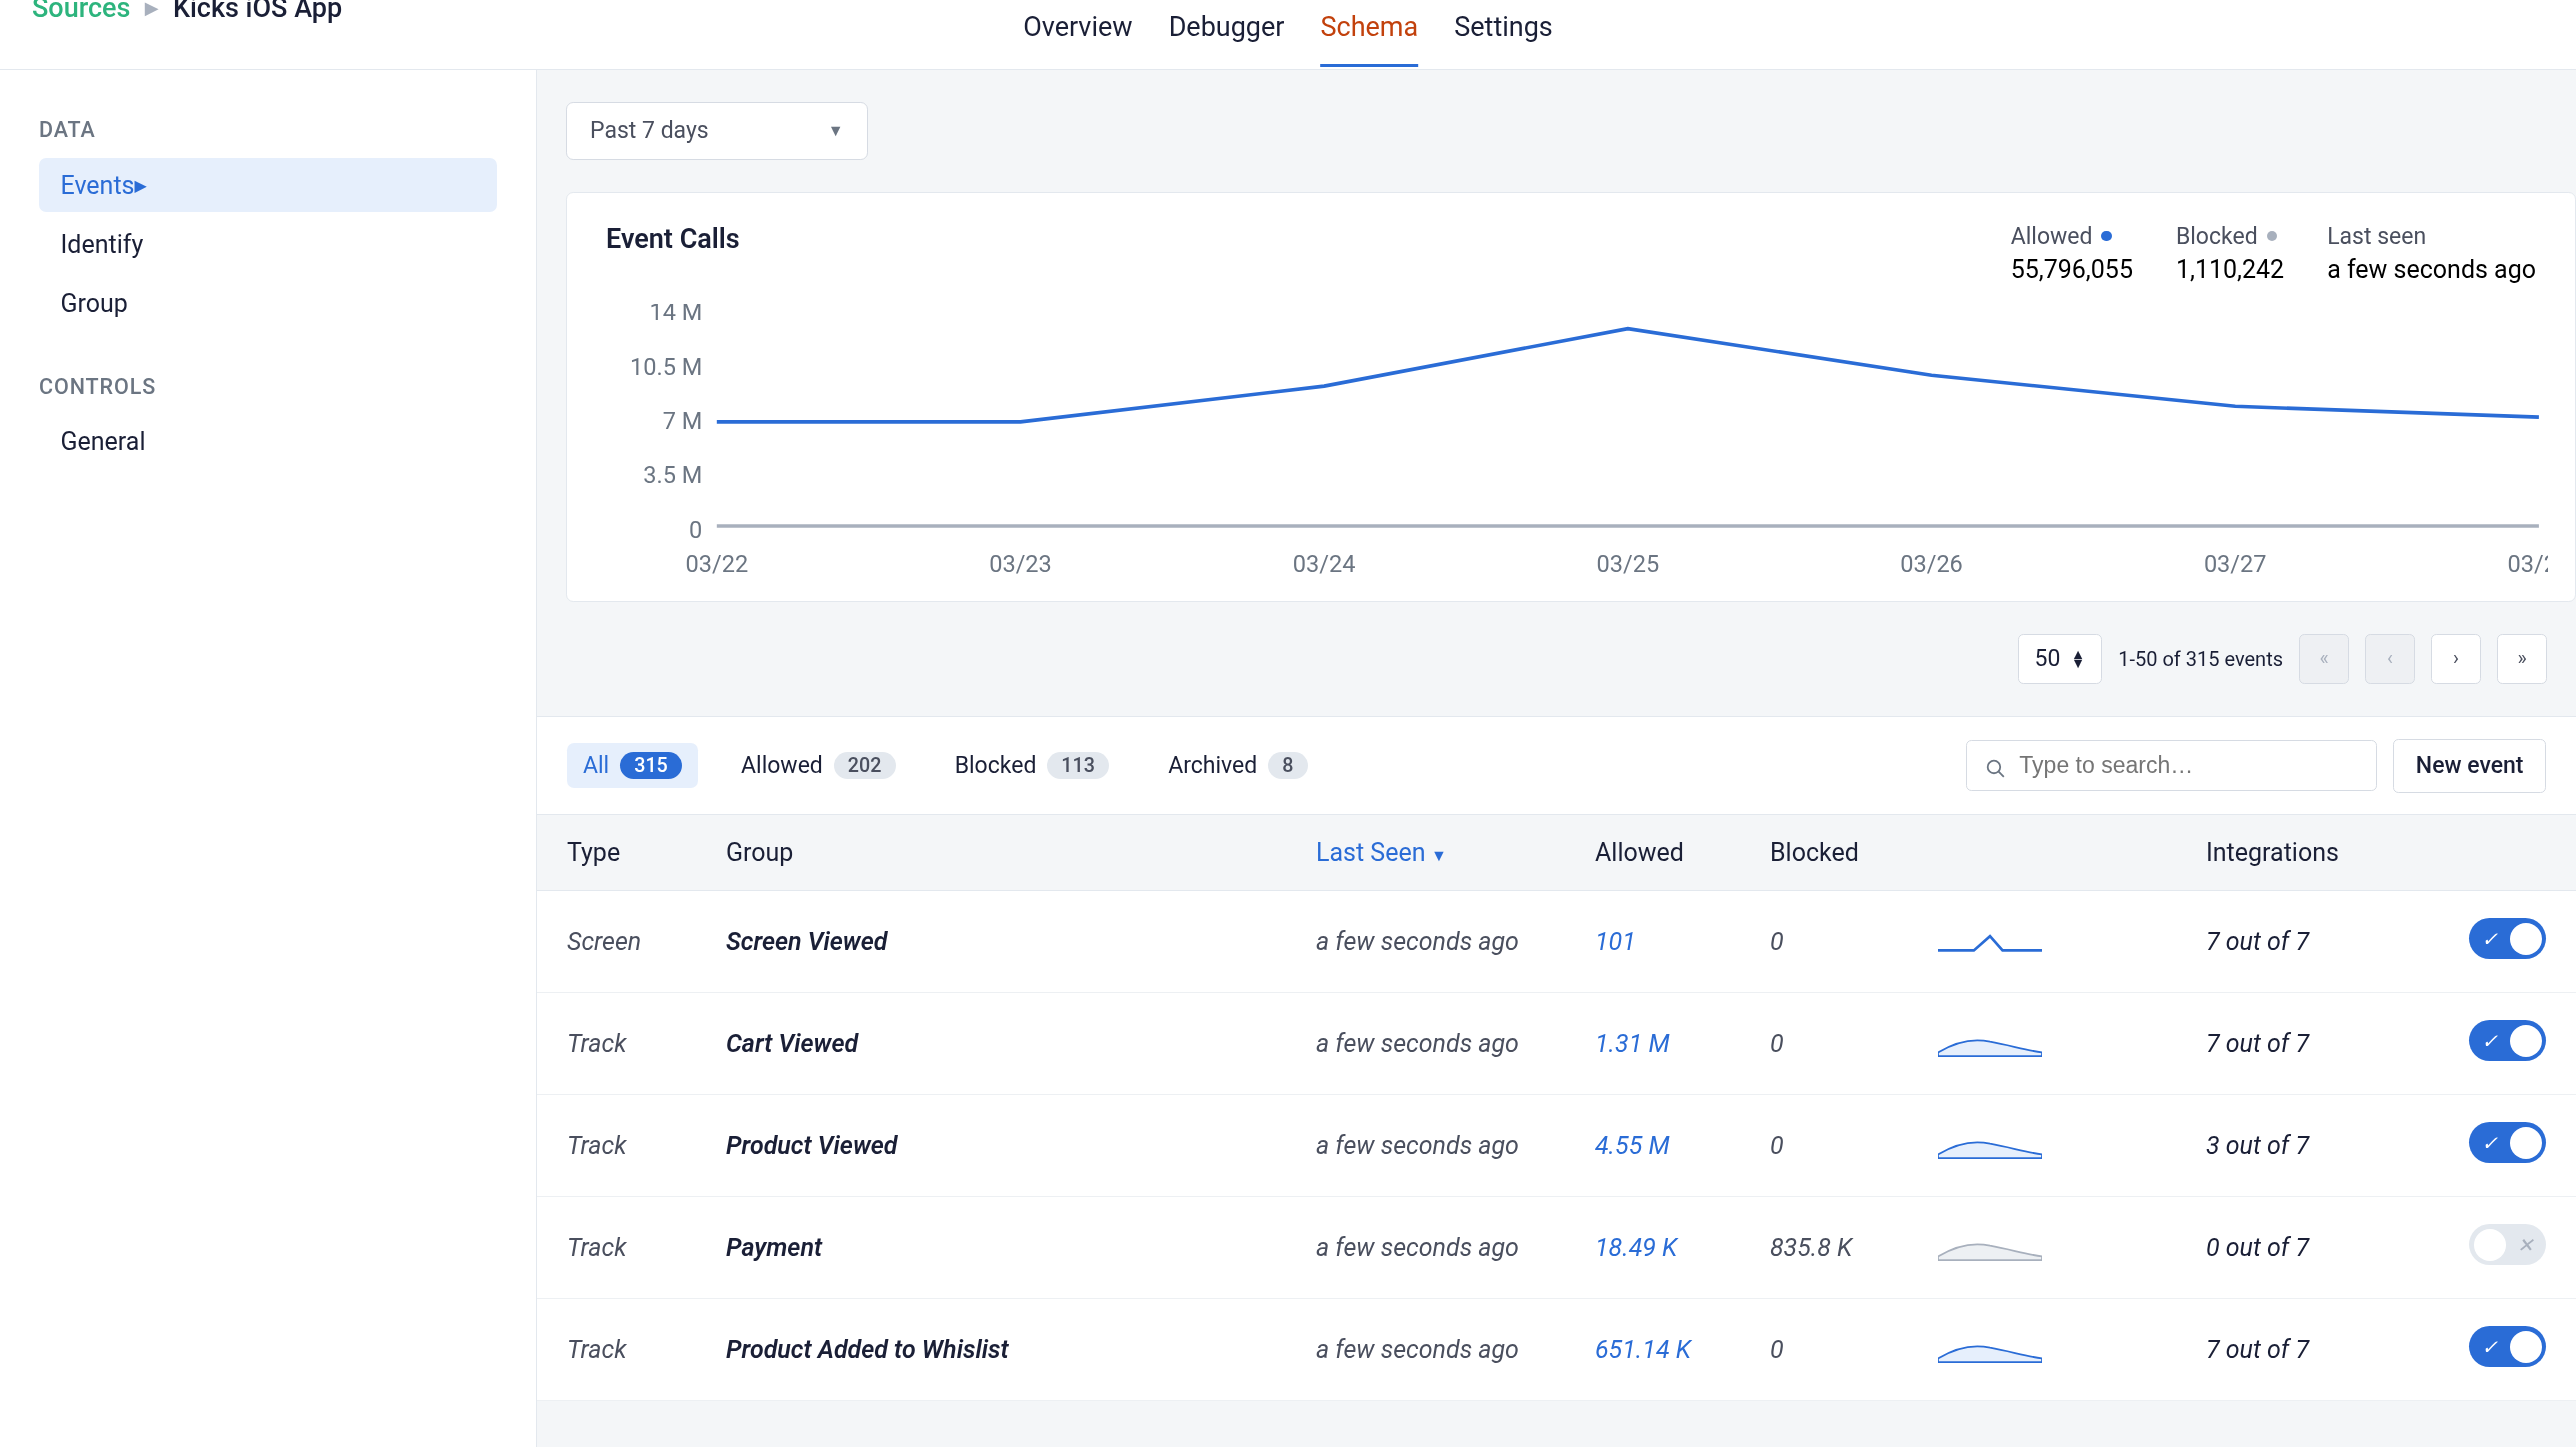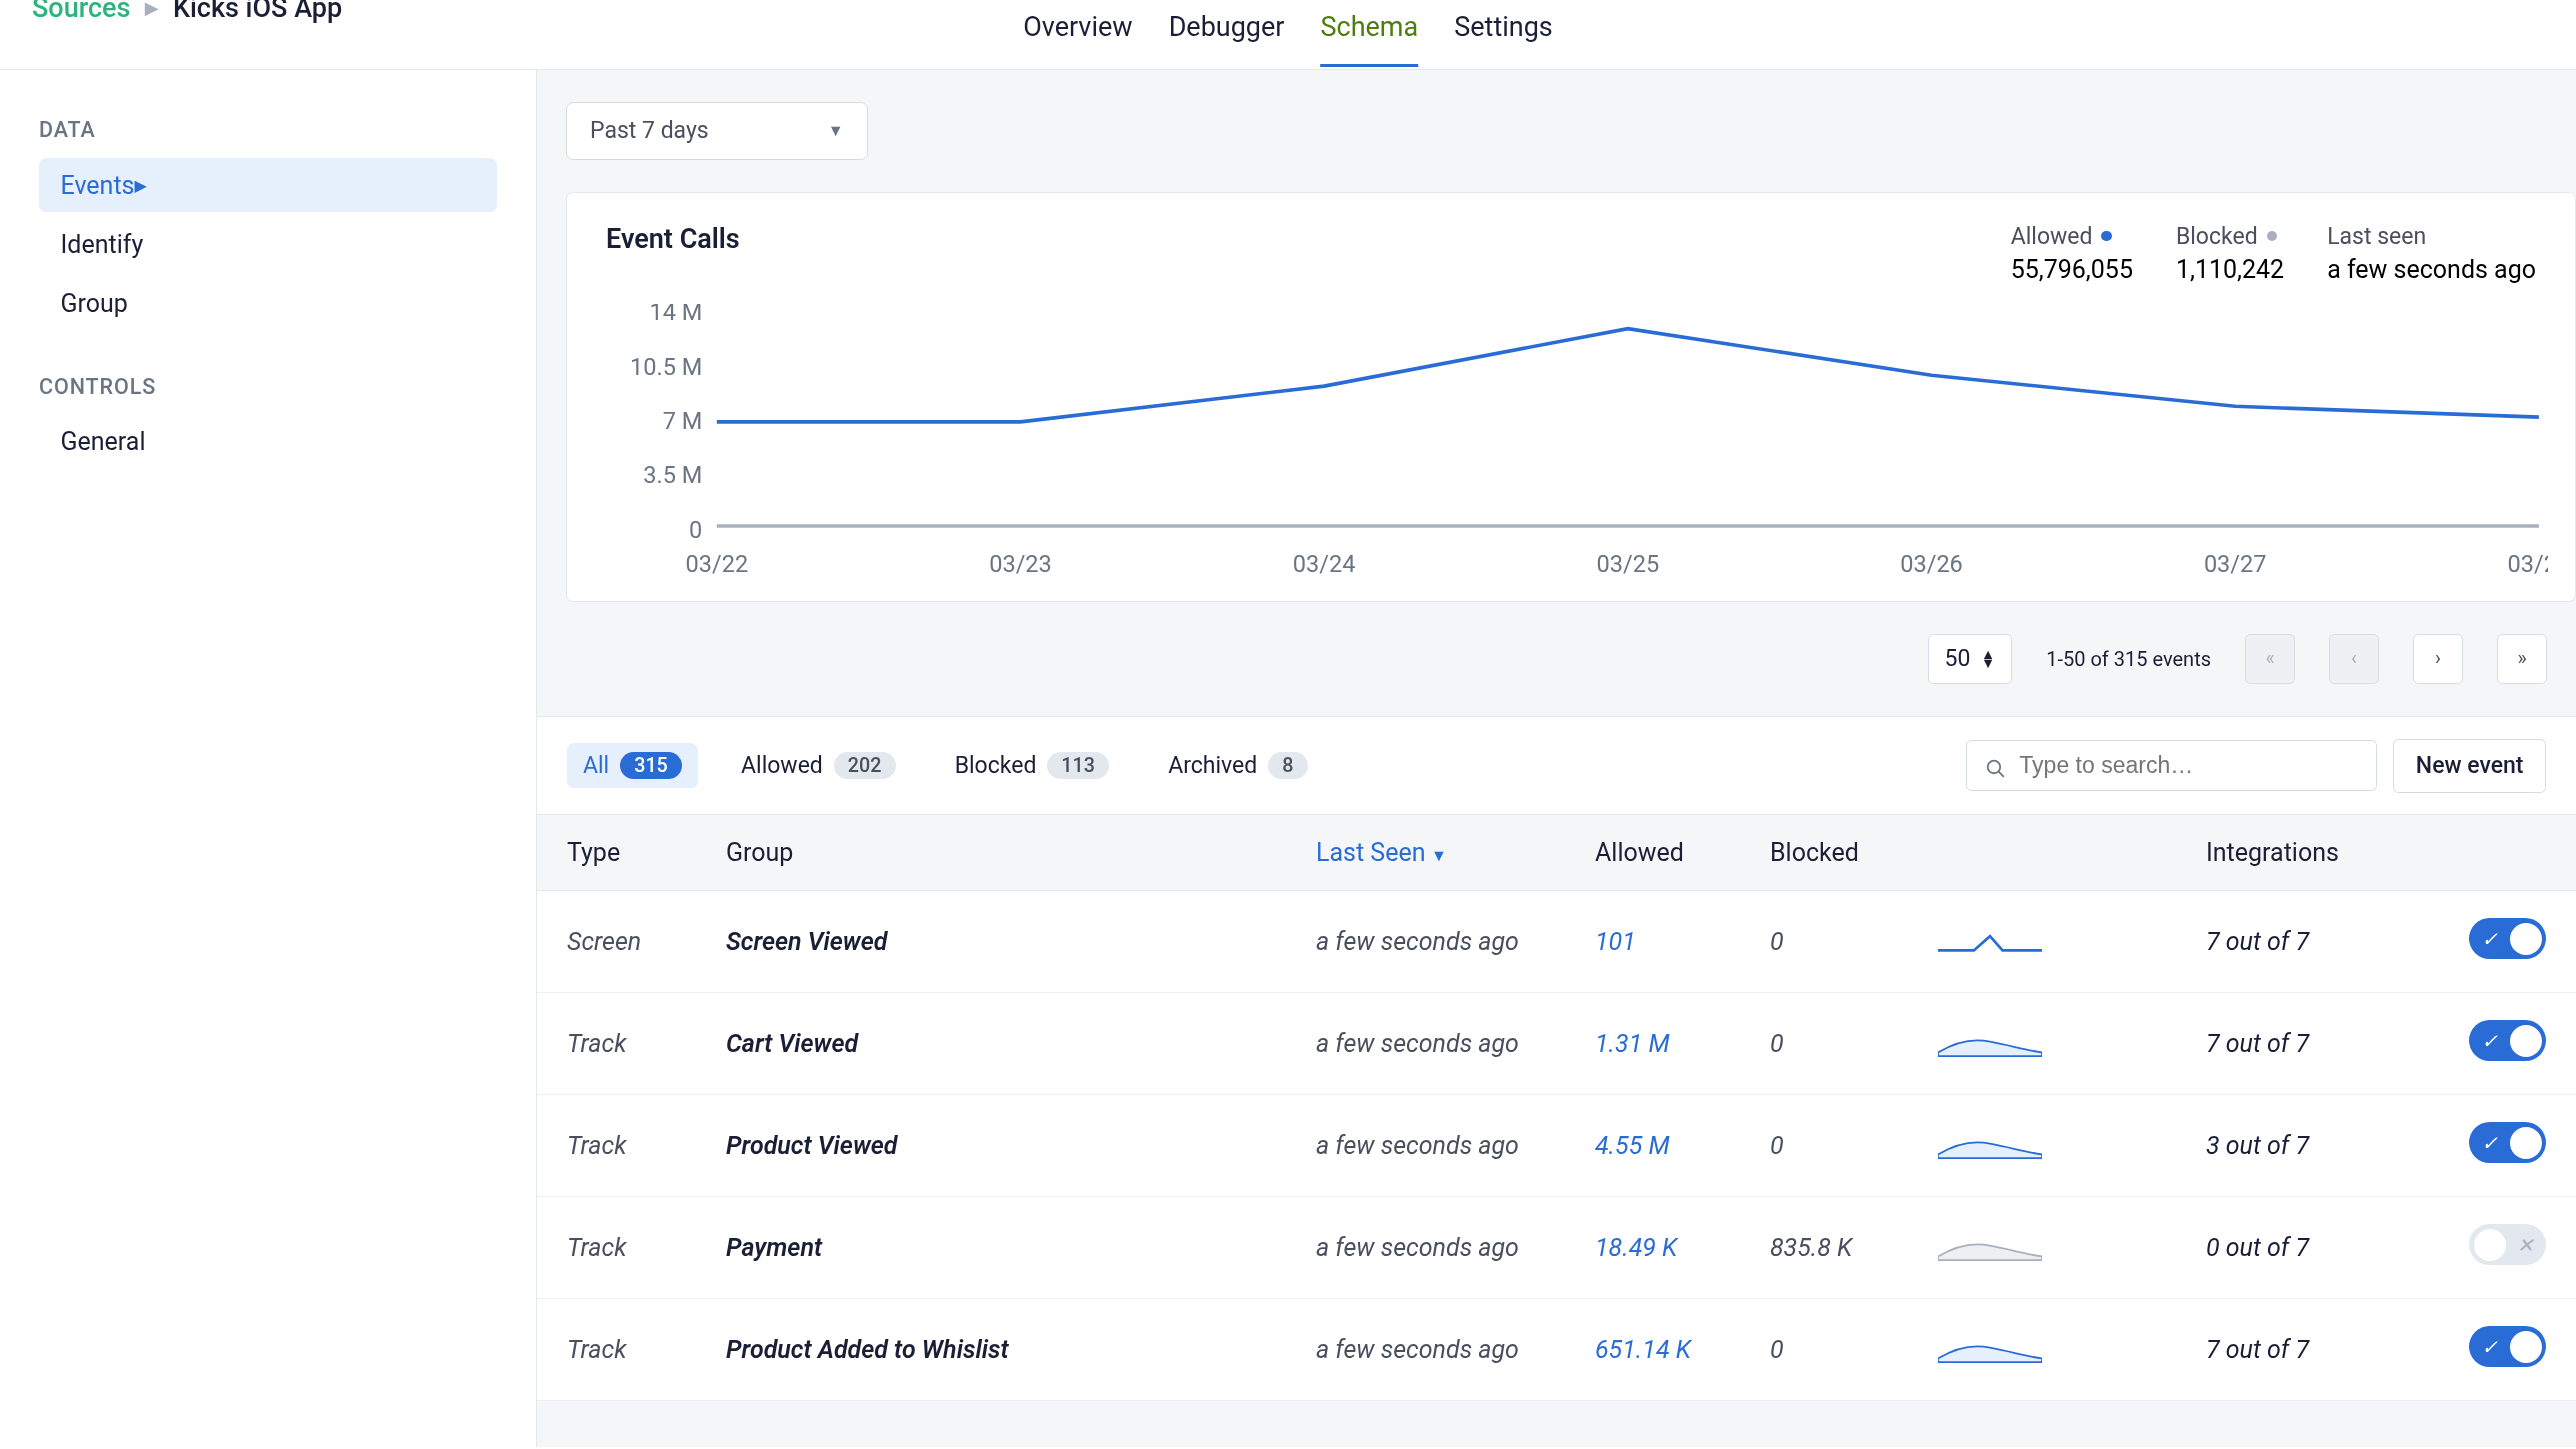--- a/index.html
+++ b/index.html
@@ -4,21 +4,21 @@
 <style>
   * { box-sizing: border-box; margin: 0; padding: 0; }
   body { font-family: -apple-system, BlinkMacSystemFont, "Segoe UI", Roboto, Helvetica, Arial, sans-serif; color: #1a1f36; background: #fff; font-size: 25px; }
   .topbar { display: flex; justify-content: space-between; align-items: flex-start; border-bottom: 0.9px solid #e3e8ee; padding: 0 32px; height: 70px; }
   .breadcrumb { display: flex; align-items: center; gap: 14.3px; font-size: 27px; font-weight: 500; padding-top: 0px; line-height: 1; margin-top: -5.4px;}
   .breadcrumb .src { color: #2db47d; }
   .breadcrumb .chev { color: #a8b0bd; font-size: 18px; }
   .breadcrumb .app { color: #1a1f36; }
   .tabs { display: flex; gap: 36px; margin: 0 auto; position: absolute; left: 50%; transform: translateX(-50%); top: 10.7px;}
   .tab { font-size: 27px; color: #1a1f36; padding-bottom: 21.5px; border-bottom: 3.6px solid transparent; cursor: pointer; }
-  .tab.active { color: #4d7c0f; border-bottom-color: #2a6cd6; }
+  .tab.active { color: #c2410c; border-bottom-color: #2a6cd6; }
 
   .content { display: flex; }
   .sidebar { width: 537px; border-right: 0.9px solid #e3e8ee; padding: 47px 39px 0 39px; background:#fff; min-height: 1377px;}
   .side-label { font-size: 21.5px; color: #6b7582; letter-spacing: 0.9px; margin-bottom: 16px; font-weight: 500;}
   .side-item { padding: 12.5px 21.5px; border-radius: 7.2px; font-size: 25px; color: #1a1f36; cursor: pointer; margin-bottom: 5.4px; display:flex; align-items:center;}
   .side-item.active { background: #e6effc; color: #2a6cd6; }
   .side-item .exp { color: #2a6cd6; font-size: 16px; }
   .side-group2 { margin-top: 43px; }
 
   .main { flex: 1; background: #f4f6f8; }
@@ -31,21 +31,21 @@
   .card-title { font-size: 27px; font-weight: 600; flex:1;}
   .stat { margin-left: 43px; }
   .stat .lbl { font-size: 23px; color: #4a4f5e; display:flex; align-items:center; gap:9px;}
   .dot { width: 10.7px; height: 10.7px; border-radius: 50%; display:inline-block;}
   .dot.blue { background: #2a6cd6; }
   .dot.gray { background: #a8b0bd; }
   .stat .val { font-size: 25px; color: #000000; margin-top: 5.4px;}
   .chart-wrap { padding: 19.7px 27px 25px 41px; }
   .chart-wrap svg { width: 100%; height: auto; display:block;}
 
-  .pager-row { display:flex; justify-content:flex-end; align-items:center; gap: 34px; padding: 32px 29px 32px 0;}
+  .pager-row { display:flex; justify-content:flex-end; align-items:center; gap: 16px; padding: 32px 29px 32px 0;}
   .pagesize { background:#fff; border:0.9px solid #d6dbe3; border-radius:5.4px; padding: 10.7px 16px; font-size:23px; display:flex; align-items:center; gap:10.7px; cursor:pointer;}
   .page-info { font-size: 20px; color:#1a1f36;}
   .pg-btn { background:#fff; border:0.9px solid #d6dbe3; border-radius:5.4px; width:50px; height:50px; display:flex; align-items:center; justify-content:center; cursor:pointer; color:#4a4f5e; font-size:19.7px;}
   .pg-btn.disabled { background:#eef0f3; color:#a8b0bd; cursor:default;}
 
   .tablewrap { background:#fff; border-top:0.9px solid #e3e8ee;}
   .filter-row { display:flex; align-items:center; padding: 21.5px 30px; gap:0;}
   .filter-tabs { display:flex; gap: 27px; align-items:center;}
   .ftab { display:flex; align-items:center; gap:10.7px; font-size:23px; color:#1a1f36; padding: 9px 16px; border-radius:7.2px; cursor:pointer;}
   .ftab.active { background:#e6effc; color:#2a6cd6;}

